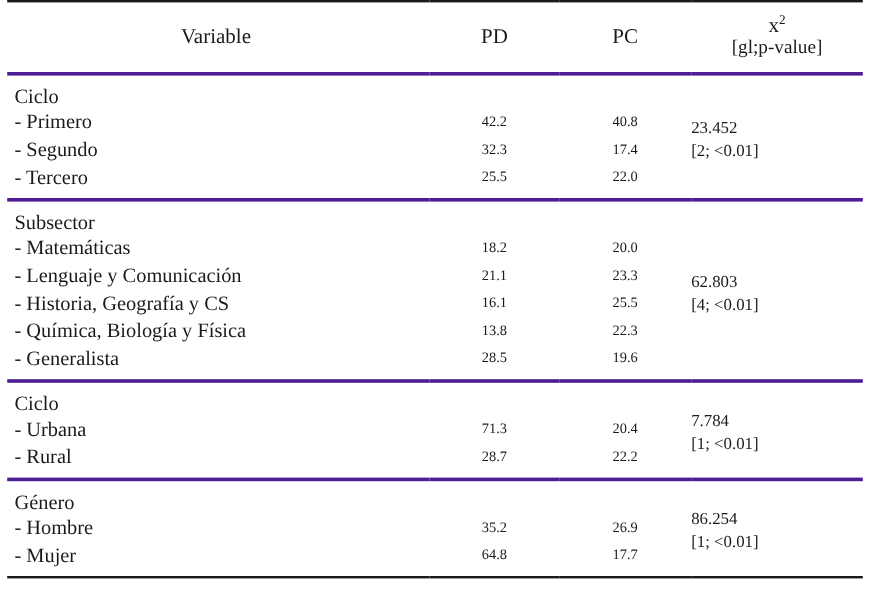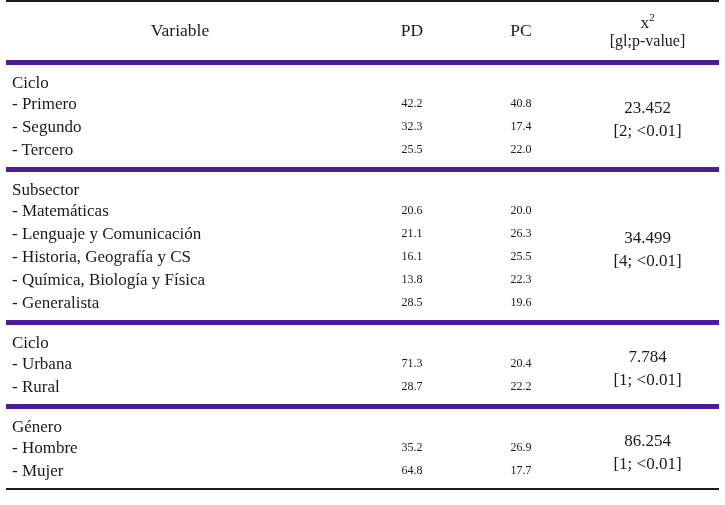--- a/index.html
+++ b/index.html
@@ -31,21 +31,21 @@
   table.stats col.c-var { width: 352px; }
   table.stats col.c-pd  { width: 108px; }
   table.stats col.c-pc  { width: 110px; }
   table.stats col.c-x2  { width: 143px; }
 
   
   .rule-top {
     border-top: 2px solid #1a1a1a;
   }
   .rule-thin {
-    border-top: 5px solid #4c1d95;
+    border-top: 3px solid #4c1d95;
   }
   .rule-bottom {
     border-bottom: 2px solid #1a1a1a;
   }
 
   thead th {
     font-weight: normal;
     text-align: center;
     vertical-align: middle;
     padding: 9px 4px 10px 4px;
@@ -76,22 +76,21 @@
     text-align: left;
     padding-left: 6px;
     font-size: 17px;
     line-height: 1.0;
   }
   td.num {
     text-align: center;
     font-size: 12px;
   }
   td.chi {
-    text-align: center;
-    font-size: 17px;
+    font-size: 14px;
     line-height: 1.35;
     vertical-align: middle;
   }
   td.chi .chi-val { display: block; }
   td.chi .chi-gl { display: block; }
 
   tr.grouphead td { padding-top: 9px; padding-bottom: 1px; }
   tr.datarow td { padding-top: 3px; padding-bottom: 3px; }
   tr.lastrow td { padding-bottom: 9px; }
 </style>
@@ -144,33 +143,33 @@
         <td class="varcell">- Tercero</td>
         <td class="num">25.5</td>
         <td class="num">22.0</td>
       </tr>
 
       <tr class="grouphead">
         <td class="varcell rule-thin">Subsector</td>
         <td class="num rule-thin"></td>
         <td class="num rule-thin"></td>
         <td class="chi rule-thin" rowspan="6">
-          <span class="chi-val">34.499</span>
+          <span class="chi-val">62.803</span>
           <span class="chi-gl">[4; &lt;0.01]</span>
         </td>
       </tr>
       <tr class="datarow">
         <td class="varcell">- Matemáticas</td>
-        <td class="num">20.6</td>
+        <td class="num">18.2</td>
         <td class="num">20.0</td>
       </tr>
       <tr class="datarow">
         <td class="varcell">- Lenguaje y Comunicación</td>
         <td class="num">21.1</td>
-        <td class="num">26.3</td>
+        <td class="num">23.3</td>
       </tr>
       <tr class="datarow">
         <td class="varcell">- Historia, Geografía y CS</td>
         <td class="num">16.1</td>
         <td class="num">25.5</td>
       </tr>
       <tr class="datarow">
         <td class="varcell">- Química, Biología y Física</td>
         <td class="num">13.8</td>
         <td class="num">22.3</td>

